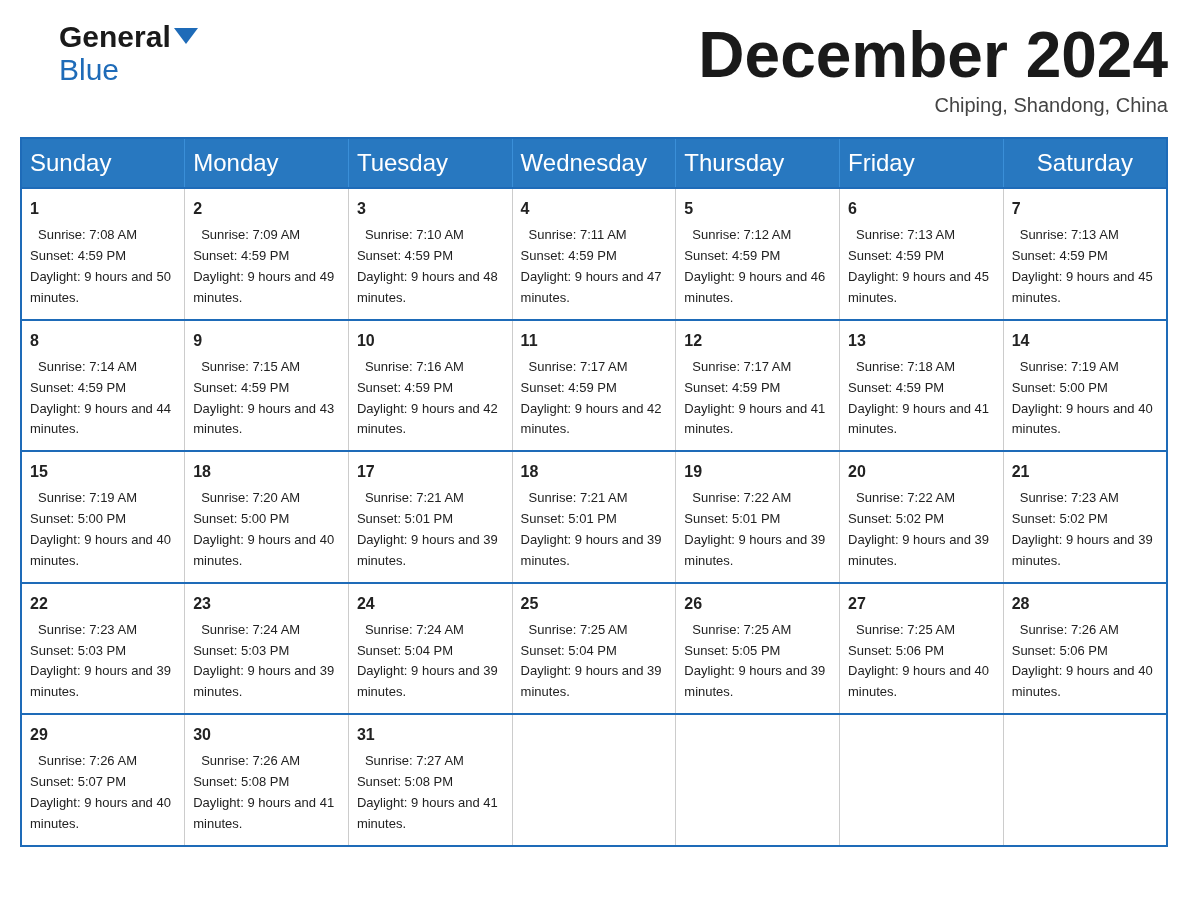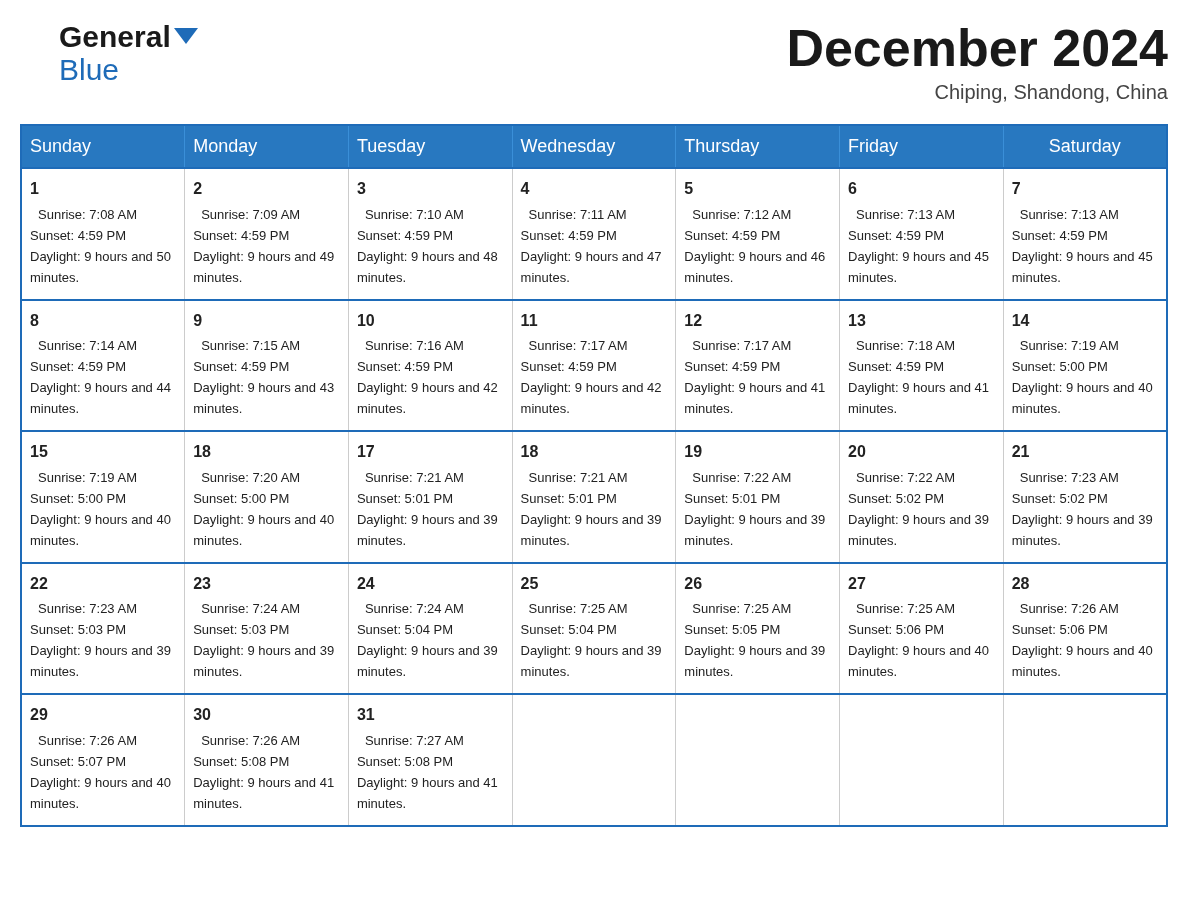--- a/index.html
+++ b/index.html
@@ -44,41 +44,41 @@
       border-left: 12px solid transparent;
       border-right: 12px solid transparent;
       border-top: 16px solid #1e6bb8;
       margin-left: 3px;
       margin-bottom: 2px;
     }
     .month-title-block {
       text-align: right;
     }
     .month-title {
-      font-size: 52px;
+      font-size: 64px;
       font-weight: bold;
       color: #1a1a1a;
       line-height: 1.1;
     }
     .location-title {
       font-size: 20px;
       color: #444;
       margin-top: 4px;
     }
     .calendar-table {
       width: 100%;
       border-collapse: collapse;
       border: 2px solid #1e6bb8;
     }
     .calendar-table thead tr th {
       background-color: #2878c0;
       color: #fff;
       padding: 10px 8px;
       text-align: left;
-      font-size: 18px;
+      font-size: 24px;
       font-weight: normal;
       border-right: 1px solid #3a8fd8;
     }
     .calendar-table thead tr th:last-child {
       border-right: none;
       text-align: center;
     }
     .calendar-table tbody tr td {
       border-top: 2px solid #1e6bb8;
       border-right: 1px solid #ccc;

